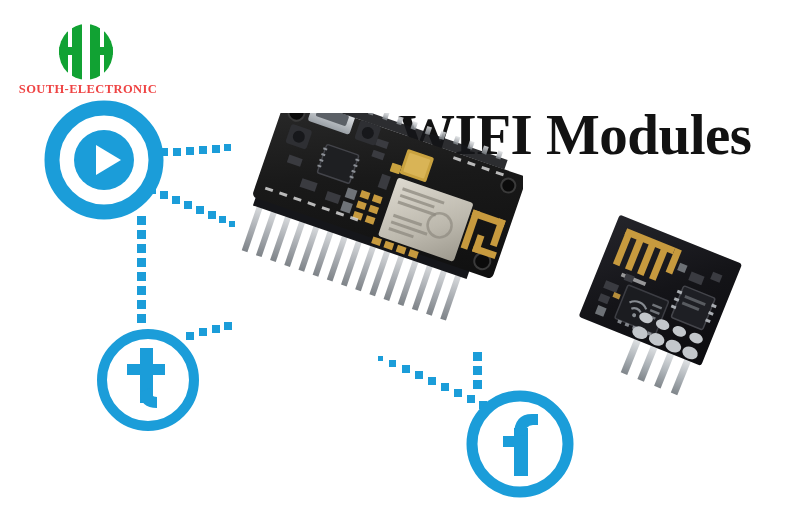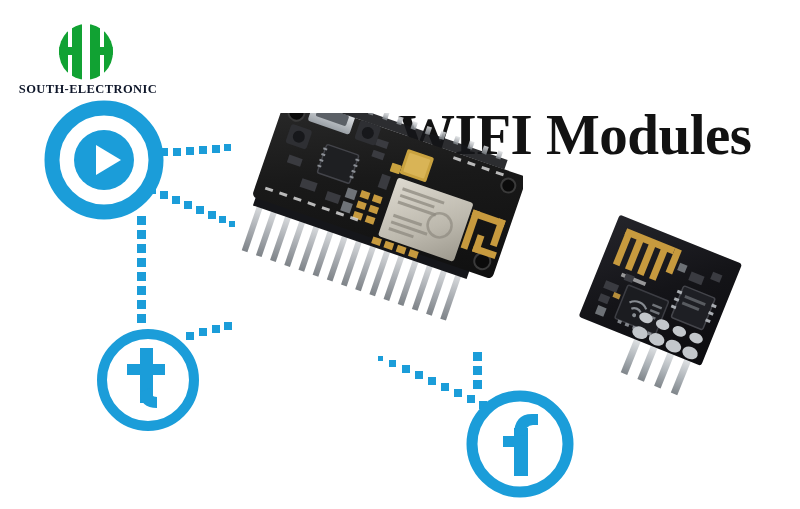--- a/index.html
+++ b/index.html
@@ -36,21 +36,21 @@
   #brand-name {
     position: absolute;
     left: 0px;
     top: 58px;
     width: 140px;
     text-align: center;
     font-family: "Liberation Serif", serif;
     font-weight: bold;
     font-size: 12.5px;
     letter-spacing: 0.4px;
-    color: #0f172a;
+    color: #ef4444;
     white-space: nowrap;
   }
 
   
   #page-title {
     position: absolute;
     left: 398px;
     top: 106px;
     font-family: "Liberation Serif", serif;
     font-weight: bold;

